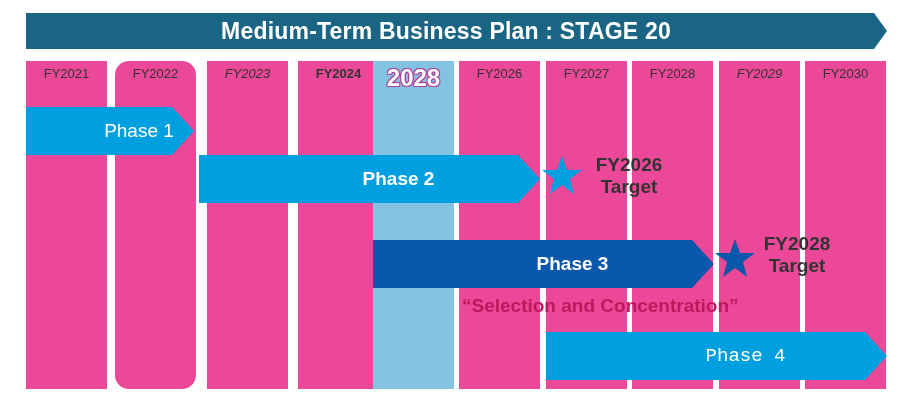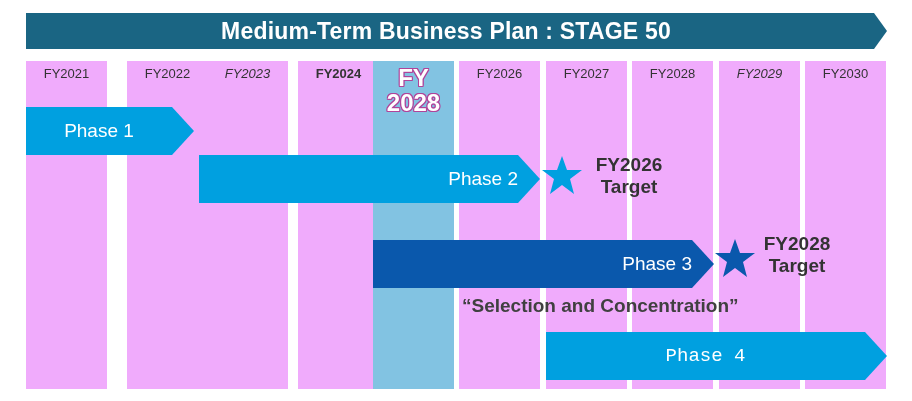--- a/index.html
+++ b/index.html
@@ -1,57 +1,56 @@
 <!DOCTYPE html>
 <html><head>
 <meta charset="utf-8">
 <style>
   html, body { margin:0; padding:0; background:#ffffff; }
   body { width:912px; height:401px; position:relative; overflow:hidden; font-family:"Liberation Sans", sans-serif; }
   .banner { position:absolute; left:26px; top:13px; width:861px; height:36px; }
   .banner svg { position:absolute; left:0; top:0; }
   .banner-title { position:absolute; left:0; top:0; width:840px; height:36px; line-height:36px; text-align:center; color:#ffffff; font-weight:bold; font-size:23px; letter-spacing:0.2px; }
-  .col { position:absolute; top:61px; width:81px; height:328px; background:#f0abfc; }
+  .col { position:absolute; top:61px; width:81px; height:328px; background:#ec4899; }
   .col.current { background:#82c3e2; }
   .col-label { position:absolute; top:5px; left:0; width:100%; text-align:center; font-size:13px; color:#333333; }
   .col-label-big { position:absolute; top:4px; left:0; width:100%; text-align:center; font-size:24px; font-weight:bold; line-height:25px; color:#ffffff;
      text-shadow: -1px -1px 0 #b0449a, 1px -1px 0 #b0449a, -1px 1px 0 #b0449a, 1px 1px 0 #b0449a, 0 -1px 0 #b0449a, 0 1px 0 #b0449a, -1px 0 0 #b0449a, 1px 0 0 #b0449a; }
   .phase { position:absolute; height:48px; }
   .phase svg { position:absolute; left:0; top:0; }
-  .phase-label { position:absolute; top:0; height:48px; line-height:48px; text-align:center; color:#ffffff; font-size:19px; }
-  .phase-label.bold { font-weight:normal;text-align:right; }
+  .phase-label { position:absolute; top:0; height:48px; line-height:48px; text-align:center; color:#ffffff; font-size:19px;padding-left:40px; }
+  .phase-label.bold { font-weight:bold; }
   .star { position:absolute; }
   .target { position:absolute; font-weight:bold; font-size:19px; color:#333333; text-align:center; line-height:22px; }
-  .slogan { position:absolute; left:462px; top:295px; font-weight:bold; font-size:19px; color:#404040; white-space:nowrap; }
+  .slogan { position:absolute; left:462px; top:295px; font-weight:bold; font-size:19px; color:#be185d; white-space:nowrap; }
 </style>
 </head>
 <body>
 
 <div class="banner">
   <svg width="861" height="36">
     <polygon points="0,0 848,0 861,18 848,36 0,36" fill="#1a6583"></polygon>
   </svg>
-  <div class="banner-title">Medium-Term Business Plan : STAGE 50</div>
+  <div class="banner-title">Medium-Term Business Plan : STAGE 20</div>
 </div>
 
 <div class="col" style="left:26px;">
   <div class="col-label">FY2021</div>
 </div>
-<div class="col" style="left:127px;">
+<div class="col" style="left:115px;border-radius:14px;">
   <div class="col-label">FY2022</div>
 </div>
 <div class="col" style="left:207px;font-style:italic;">
   <div class="col-label">FY2023</div>
 </div>
 <div class="col" style="left:298px;font-weight:bold;">
   <div class="col-label">FY2024</div>
 </div>
 <div class="col current" style="left:373px;">
   <div class="col-label-big">
-    <div>FY</div>
     <div>2028</div>
   </div>
 </div>
 <div class="col" style="left:459px;">
   <div class="col-label">FY2026</div>
 </div>
 <div class="col" style="left:546px;">
   <div class="col-label">FY2027</div>
 </div>
 <div class="col" style="left:632px;">

